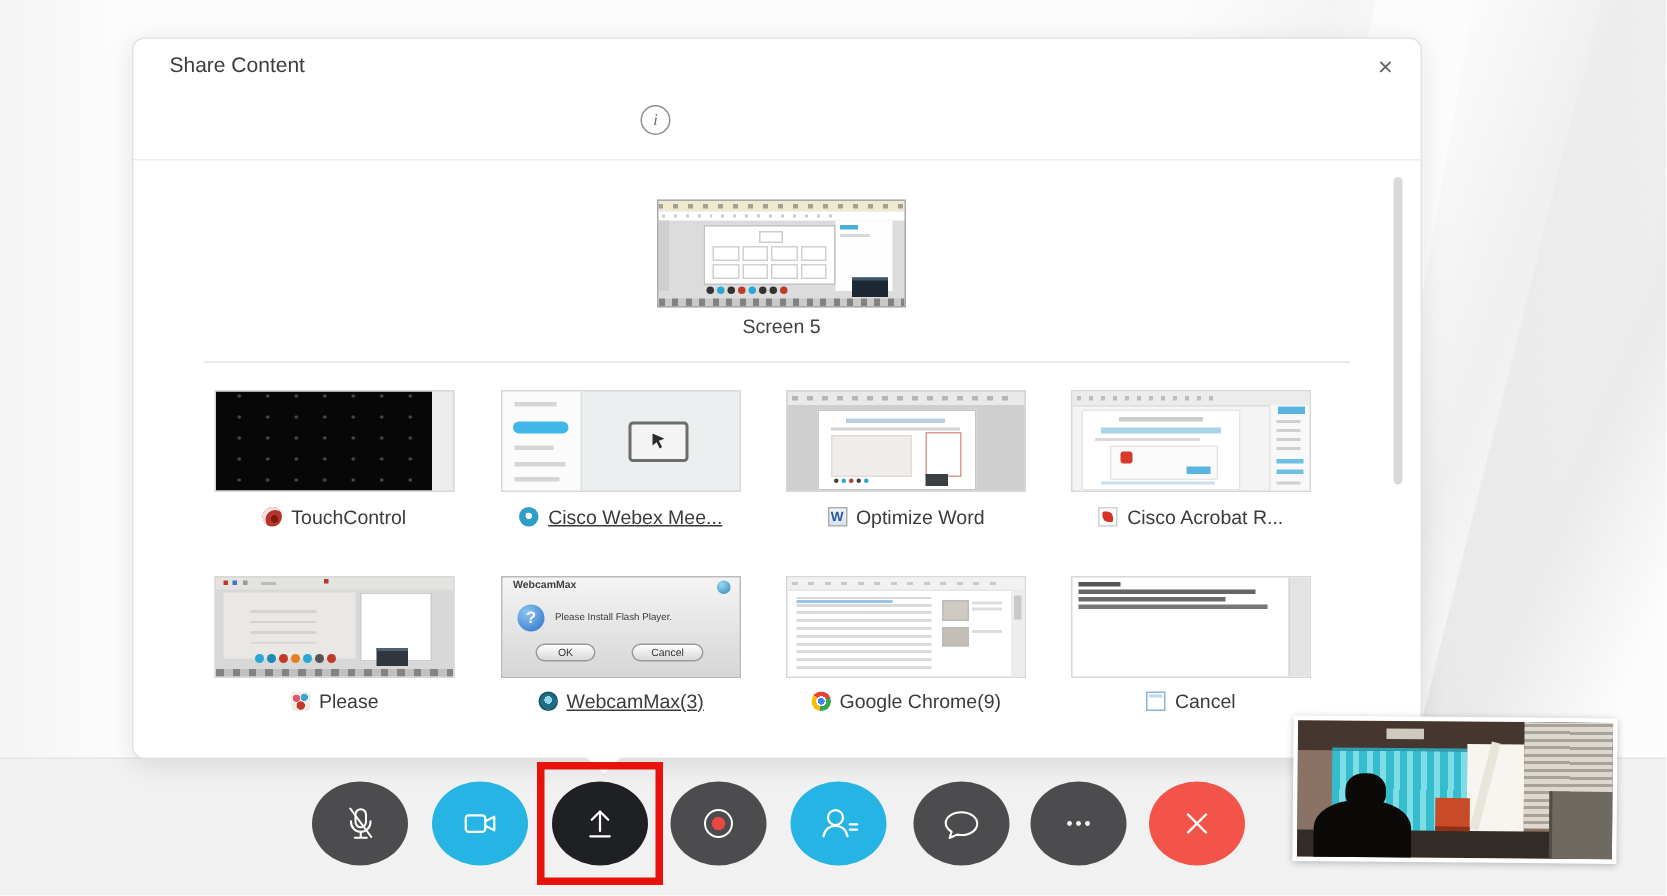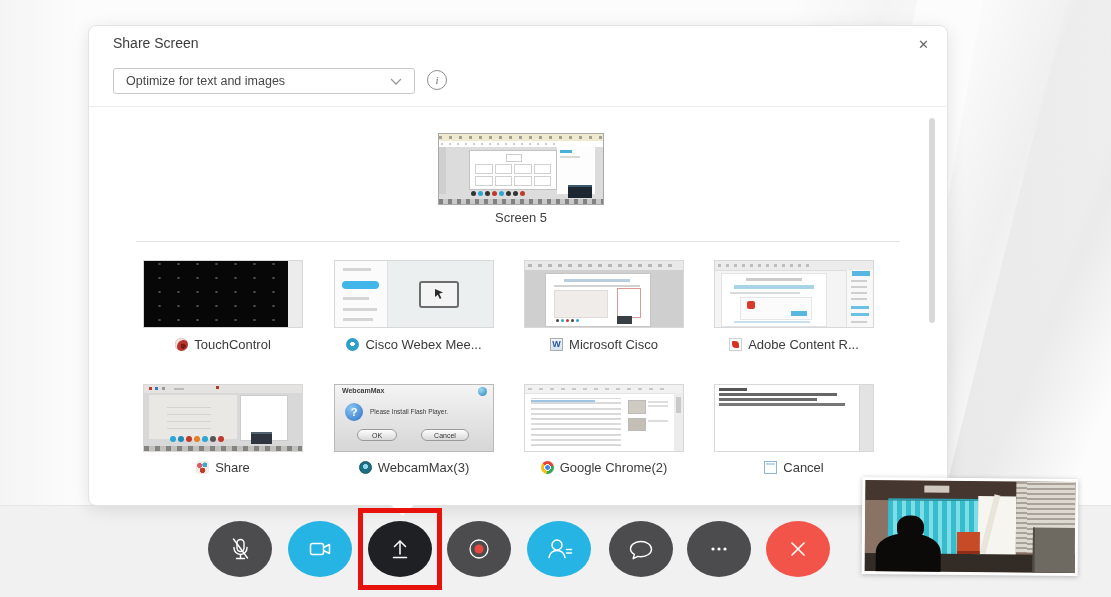--- a/index.html
+++ b/index.html
@@ -40,21 +40,21 @@
   .sc-grid div{border:1px solid #d0d0d0;}
   .sc-dots{position:absolute;left:32px;bottom:8px;display:flex;gap:2px;}
   .sc-dots i{width:5px;height:5px;border-radius:50%;display:block;}
   .sc-cam{position:absolute;right:11px;bottom:6px;width:24px;height:11px;background:#1d2732;border-top:2px solid #3c5a6e;}
   .sc-task{position:absolute;left:0;bottom:0;width:100%;height:5px;background:#c9c9c9;background-image:repeating-linear-gradient(90deg,rgba(60,60,60,.5) 0 4px,transparent 4px 9px);}
   .screen1-label{position:absolute;left:349px;top:184px;width:166px;text-align:center;font-size:13px;color:#414141;}
 
   
   .tile{position:absolute;width:160px;height:68px;box-sizing:border-box;border:1px solid #d8d8d8;overflow:hidden;cursor:pointer;background:#ececec;}
   .r1{top:234px;} .r2{top:358px;}
-  .c1{left:54px;} .c2{left:245px;} .c3{left:435px;} .c4{left:625px;}
+  .c1{left:54px;} .c2{left:245px;text-decoration:underline;} .c3{left:435px;} .c4{left:625px;}
   .tlabel{position:absolute;width:160px;height:16px;display:flex;align-items:center;justify-content:center;gap:6px;font-size:13px;color:#3b3b3b;}
   .lr1{top:310px;} .lr2{top:433px;}
   .appicon{width:13px;height:13px;flex:0 0 13px;position:relative;display:inline-block;}
 
   
   .tc-black{position:absolute;left:0;top:0;width:144px;height:100%;background:#070707;background-image:radial-gradient(rgba(255,255,255,.28) 1px,transparent 1.6px);background-size:19px 14px;background-position:6px 10px;}
   
   .wx-side{position:absolute;left:0;top:0;width:52px;height:100%;background:#fbfbfb;border-right:1px solid #e0e0e0;}
   .wx-side .l{position:absolute;background:#d5d5d5;height:3px;}
   .wx-pill{position:absolute;left:7px;top:20px;width:37px;height:8px;background:#41b6e8;border-radius:4px;}
@@ -158,29 +158,23 @@
 <div id="stage">
   <div class="streak s1"></div>
   <div class="streak s2"></div>
   <div class="streak s3"></div>
   <div class="streak s4"></div>
   <div class="bottom-strip"></div>
 
   <div class="dialog">
     <div class="dialog-notch"></div>
 
-    <div class="dlg-title">Share Screen</div>
+    <div class="dlg-title">Share Content</div>
     <div class="dlg-close">✕</div>
 
-    <div class="dropdown">
-      <span>Optimize for text and images</span>
-      <svg width="12" height="7" viewBox="0 0 12 7">
-          <polyline points="1,1 6,6 11,1" fill="none" stroke="#9a9a9a" stroke-width="1.3"></polyline>
-        </svg>
-    </div>
     <div class="info-icon">i</div>
 
     <div class="divider1"></div>
     <div class="scroll-thumb"></div>
 
     <div class="screen1">
       <div class="sc-top"></div>
       <div class="sc-top2"></div>
       <div class="sc-left"></div>
       <div class="sc-right">
@@ -278,27 +272,27 @@
     <div class="tlabel lr1 c1">
       <span class="appicon ic-touch"></span>
       <span>TouchControl</span>
     </div>
     <div class="tlabel lr1 c2">
       <span class="appicon ic-webex"></span>
       <span>Cisco Webex Mee...</span>
     </div>
     <div class="tlabel lr1 c3">
       <span class="appicon ic-word">W</span>
-      <span>Microsoft Cisco</span>
+      <span>Optimize Word</span>
     </div>
     <div class="tlabel lr1 c4">
       <span class="appicon ic-acro">
           <i></i>
         </span>
-      <span>Adobe Content R...</span>
+      <span>Cisco Acrobat R...</span>
     </div>
 
     <div class="tile r2 c1 pt">
       <div class="pt-bar">
         <i style="left:5px;background:#c0392b;"></i>
           <i style="left:11px;background:#3a76c4;"></i>
           <i style="left:18px;background:#999;"></i>
           <i style="left:30px;background:#bbb;width:10px;height:2px;top:3px;"></i>
         <i class="pt-dk" style="top:1px;"></i>
       </div>
@@ -340,29 +334,29 @@
     <div class="tile r2 c4 np">
       <i class="l" style="top:3px;width:28px;background:#555;"></i>
       <i class="l" style="top:8px;width:118px;background:#666;"></i>
       <i class="l" style="top:13px;width:98px;background:#6c6c6c;"></i>
       <i class="l" style="top:18px;width:126px;background:#777;"></i>
       <div class="np-strip"></div>
     </div>
 
     <div class="tlabel lr2 c1">
       <span class="appicon ic-paint"></span>
-      <span>Share</span>
+      <span>Please</span>
     </div>
     <div class="tlabel lr2 c2">
       <span class="appicon ic-webcam"></span>
       <span>WebcamMax(3)</span>
     </div>
     <div class="tlabel lr2 c3">
       <span class="appicon ic-chrome"></span>
-      <span>Google Chrome(2)</span>
+      <span>Google Chrome(9)</span>
     </div>
     <div class="tlabel lr2 c4">
       <span class="appicon ic-note">
           <i></i>
         </span>
       <span>Cancel</span>
     </div>
   </div>
 
   <div class="ctl" style="left: 208px; background: rgb(76, 76, 79);">

